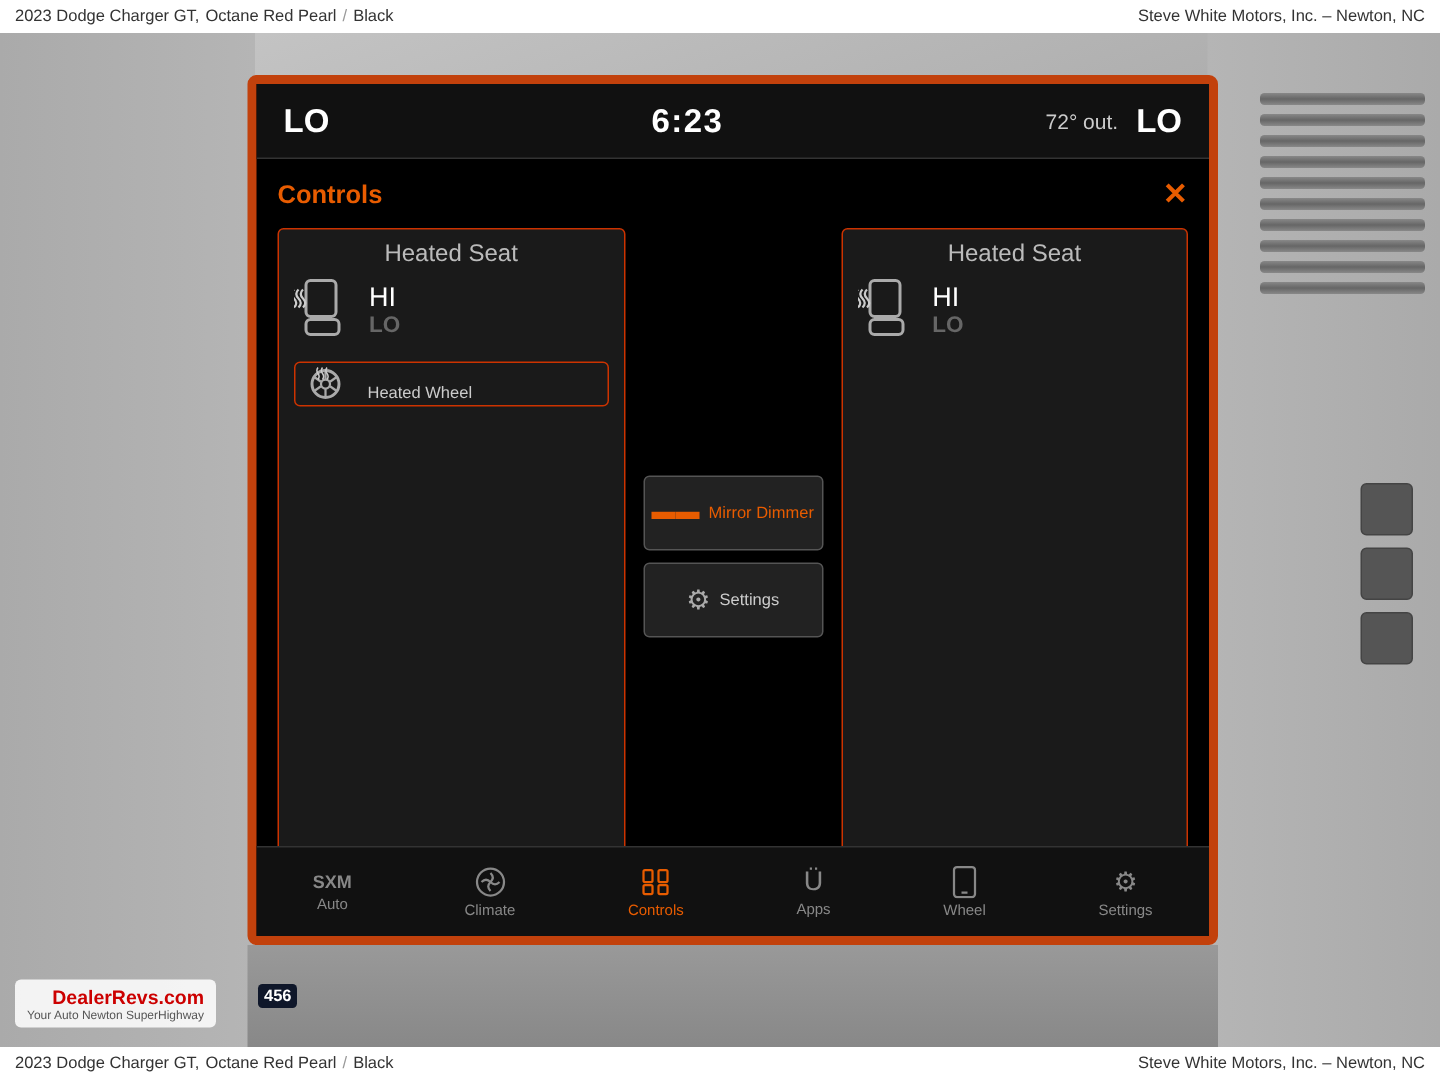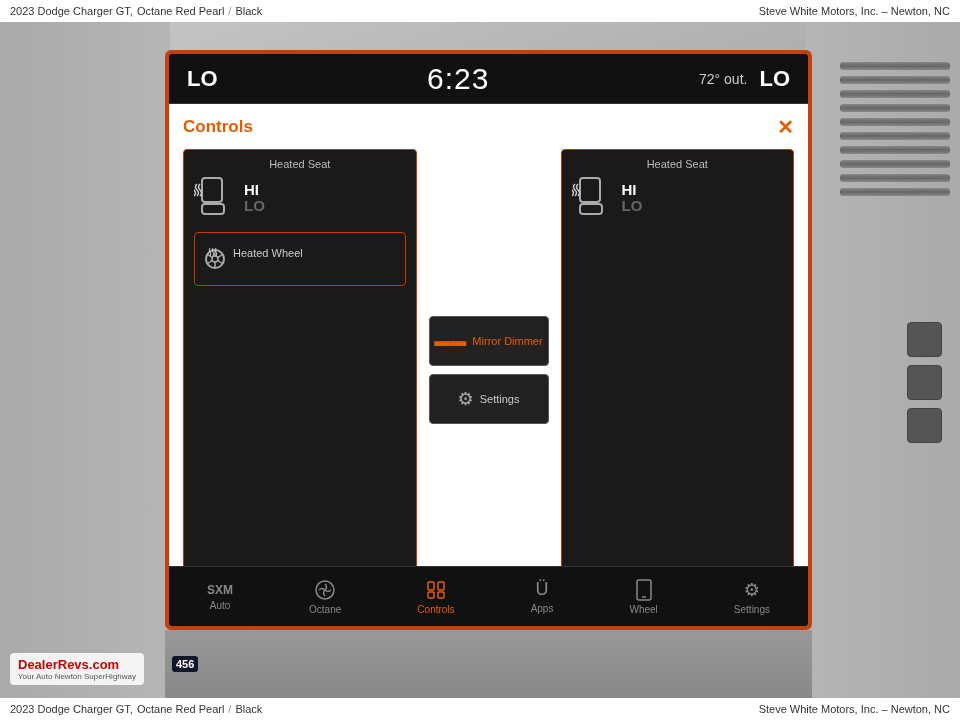--- a/index.html
+++ b/index.html
@@ -100,44 +100,44 @@
       background: #555;
       border-radius: 4px;
       border: 1px solid #444;
     }
 
     
     .screen {
       position: absolute;
       top: 50px; left: 165px; right: 148px;
       bottom: 90px;
-      background: #ffffff;
+      background: #000000;
       border-radius: 6px;
       overflow: hidden;
-      border: 4px solid #c2410c;
+      border: 6px solid #c2410c;
     }
 
     
     .screen-header {
       background: #111;
       height: 50px;
       display: flex;
       align-items: center;
       justify-content: space-between;
       padding: 0 18px;
       border-bottom: 1px solid #333;
     }
     .screen-header-lo {
       font-size: 22px;
       font-weight: bold;
       color: #fff;
     }
     .screen-header-time {
-      font-size: 30px;
-      font-weight: normal;
+      font-size: 22px;
+      font-weight: bold;
       color: #fff;
       letter-spacing: 1px;
     }
     .screen-header-right {
       display: flex;
       align-items: center;
       gap: 12px;
     }
     .screen-header-temp {
       font-size: 14px;
@@ -202,21 +202,21 @@
     
     .watermark {
       position: absolute;
       bottom: 35px;
       left: 10px;
       background: rgba(255,255,255,0.85);
       border-radius: 4px;
       padding: 4px 8px;
       display: flex;
       flex-direction: column;
-      align-items: flex-start;
+      align-items: flex-end;
     }
     .watermark-main {
       font-size: 13px;
       font-weight: bold;
       color: #cc0000;
     }
     .watermark-sub {
       font-size: 8px;
       color: #555;
     }
@@ -271,54 +271,54 @@
     }
 
     .panel-title {
       font-size: 13px;
       font-weight: bold;
       color: #e85c00;
       text-align: center;
       margin-bottom: 6px;
     }
     .seat-heat-label {
-      font-size: 11px;
+      font-size: 16px;
       color: #bbb;
       text-align: center;
       margin-bottom: 4px;
     }
     .seat-heat-controls {
       display: flex;
       align-items: center;
       gap: 10px;
       margin-bottom: 6px;
     }
     .hi-lo-stack {
       display: flex;
       flex-direction: column;
     }
     .hi-lo-hi {
-      font-size: 15px;
-      font-weight: bold;
+      font-size: 18px;
+      font-weight: normal;
       color: #fff;
       line-height: 1.1;
     }
     .hi-lo-lo {
       font-size: 15px;
       font-weight: bold;
       color: #666;
       line-height: 1.1;
     }
     .heated-wheel-box {
       border: 1.5px solid #cc3300;
       border-radius: 4px;
-      padding: 14px 8px;
-      display: flex;
-      align-items: flex-start;
-      gap: 6px;
+      padding: 2px 8px;
+      display: flex;
+      align-items: flex-end;
+      gap: 16px;
       margin-top: 4px;
     }
     .heated-wheel-text {
       font-size: 11px;
       color: #ccc;
     }
 
     .center-col {
       width: 120px;
       display: flex;
@@ -505,21 +505,21 @@
       <span class="nav-icon" style="font-size:12px;font-weight:bold;color:#888;">SXM</span>
       <span class="nav-label">Auto</span>
     </div>
 
     <div class="nav-item">
       <svg width="22" height="22" viewBox="0 0 22 22">
         <circle cx="11" cy="11" r="9" fill="none" stroke="#888" stroke-width="1.5"></circle>
         <path d="M11 5 Q14 8 11 11 Q8 14 11 17" fill="none" stroke="#888" stroke-width="1.5"></path>
         <path d="M5 11 Q8 8 11 11 Q14 14 17 11" fill="none" stroke="#888" stroke-width="1.5"></path>
       </svg>
-      <span class="nav-label">Octane</span>
+      <span class="nav-label">Climate</span>
     </div>
 
     <div class="nav-item">
       <svg width="22" height="22" viewBox="0 0 22 22">
         <rect x="3" y="3" width="6" height="8" rx="1" fill="none" stroke="#e85c00" stroke-width="1.5"></rect>
         <rect x="13" y="3" width="6" height="8" rx="1" fill="none" stroke="#e85c00" stroke-width="1.5"></rect>
         <rect x="3" y="13" width="6" height="6" rx="1" fill="none" stroke="#e85c00" stroke-width="1.5"></rect>
         <rect x="13" y="13" width="6" height="6" rx="1" fill="none" stroke="#e85c00" stroke-width="1.5"></rect>
       </svg>
       <span class="nav-label active">Controls</span>

